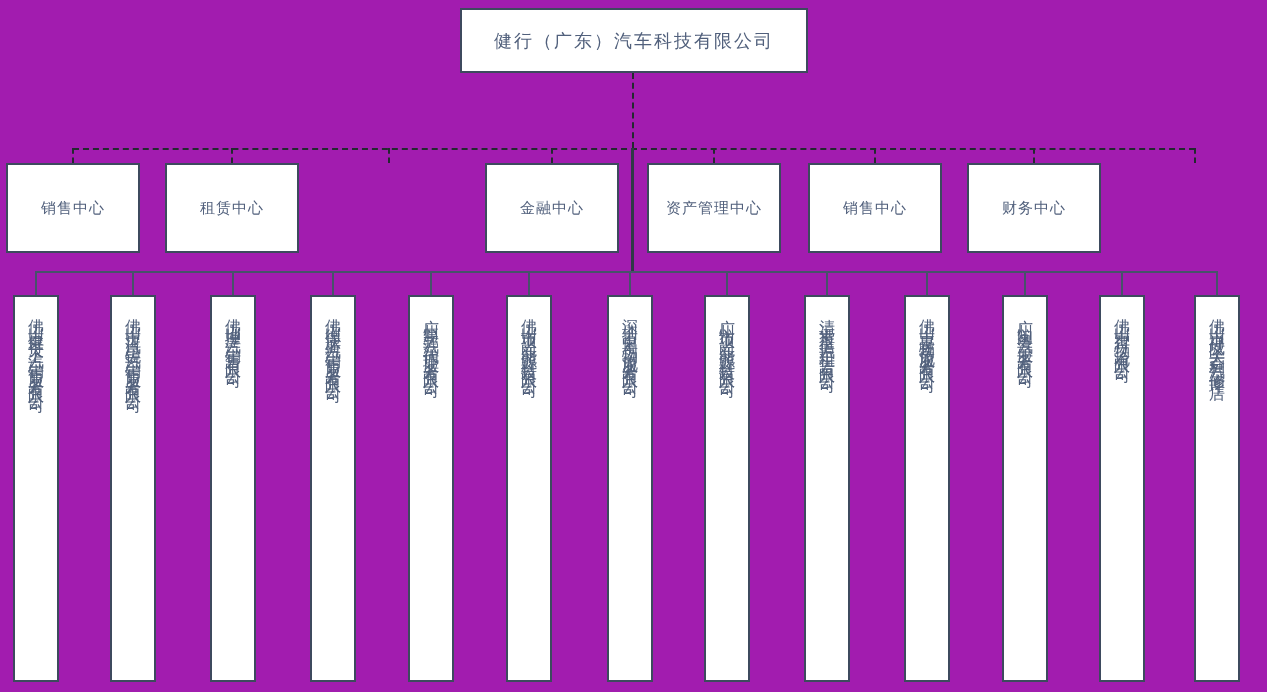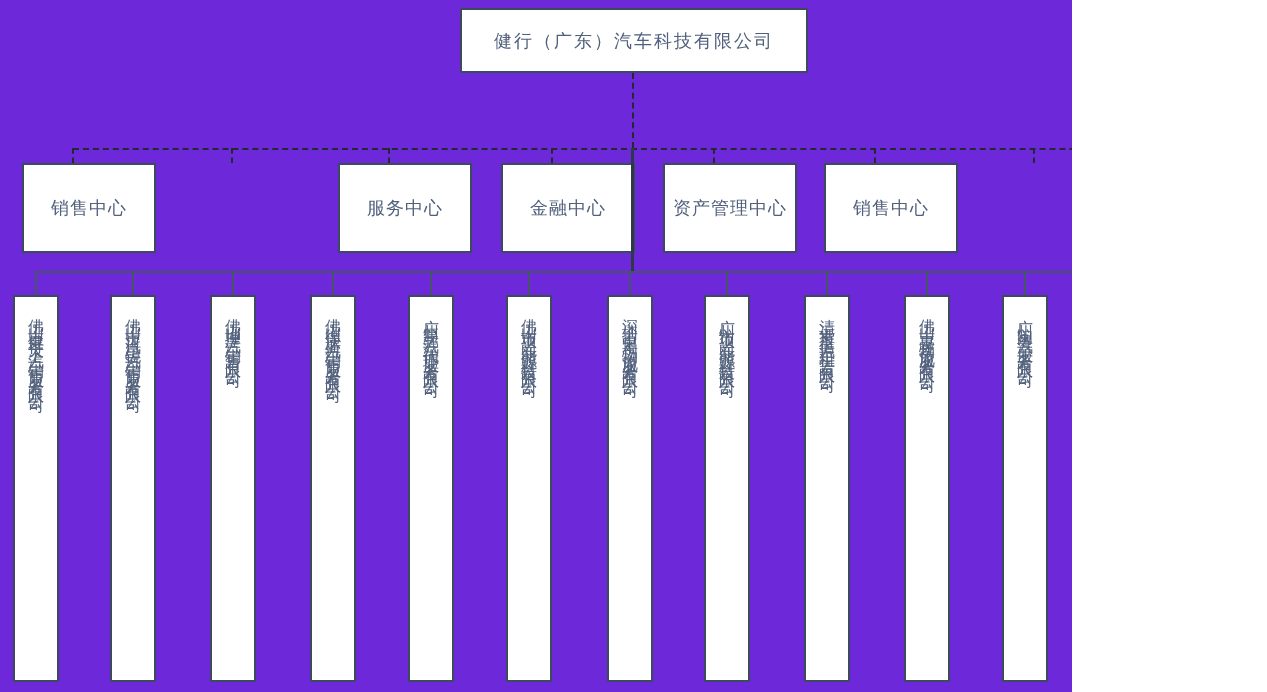--- a/index.html
+++ b/index.html
@@ -3,23 +3,23 @@
 <meta charset="utf-8">
 <style>
   html, body {
     margin: 0;
     padding: 0;
     background: #ffffff;
     font-family: "DejaVu Serif", "Liberation Serif", serif;
   }
   .canvas {
     position: relative;
-    width: 1072px;
+    width: 1267px;
     height: 692px;
-    background: #6d28d9;
+    background: #a21caf;
     overflow: hidden;
   }
   .box {
     position: absolute;
     border: 2px solid #3d4a5e;
     background: #ffffff;
     box-sizing: border-box;
     display: flex;
     align-items: center;
     justify-content: center;
@@ -27,24 +27,23 @@
   }
   .root-box {
     left: 460px; top: 8px;
     width: 348px; height: 65px;
     font-size: 18px;
     letter-spacing: 2px;
   }
   .dept-box {
     top: 163px;
     width: 134px; height: 90px;
-    font-size: 18px;
+    font-size: 15px;
     letter-spacing: 1px;
     white-space: nowrap;
-    margin-left: 16px;
   }
   .sub-box {
     top: 295px;
     width: 46px; height: 387px;
     align-items: flex-start;
     justify-content: center;
     padding-top: 9px;
   }
   .vtext {
     writing-mode: vertical-rl;
@@ -80,31 +79,34 @@
   <div class="line dash-v" style="left:388px;  top:148px; height:15px;"></div>
   <div class="line dash-v" style="left:551px;  top:148px; height:15px;"></div>
   <div class="line dash-v" style="left:713px;  top:148px; height:15px;"></div>
   <div class="line dash-v" style="left:874px;  top:148px; height:15px;"></div>
   <div class="line dash-v" style="left:1033px; top:148px; height:15px;"></div>
   <div class="line dash-v" style="left:1194px; top:148px; height:15px;"></div>
 
   <div class="box dept-box" style="left:6px;">
       <span>销售中心</span>
     </div>
-  <div class="box dept-box" style="left:322px;">
-      <span>服务中心</span>
+  <div class="box dept-box" style="left:165px;">
+      <span>租赁中心</span>
     </div>
   <div class="box dept-box" style="left:485px;text-align:right;">
       <span>金融中心</span>
     </div>
   <div class="box dept-box" style="left:647px;text-align:center;">
       <span>资产管理中心</span>
     </div>
   <div class="box dept-box" style="left:808px;">
       <span>销售中心</span>
+    </div>
+  <div class="box dept-box" style="left:967px;">
+      <span>财务中心</span>
     </div>
 
   <div class="line solid-v" style="left:631px; top:148px; height:123px;"></div>
   <div class="line solid-h" style="left:36px; top:271px; width:1181px;"></div>
 
   <div class="line stub-v" style="left:35px;   top:271px; height:24px;"></div>
   <div class="line stub-v" style="left:132px;  top:271px; height:24px;"></div>
   <div class="line stub-v" style="left:232px;  top:271px; height:24px;"></div>
   <div class="line stub-v" style="left:332px;  top:271px; height:24px;"></div>
   <div class="line stub-v" style="left:430px;  top:271px; height:24px;"></div>

